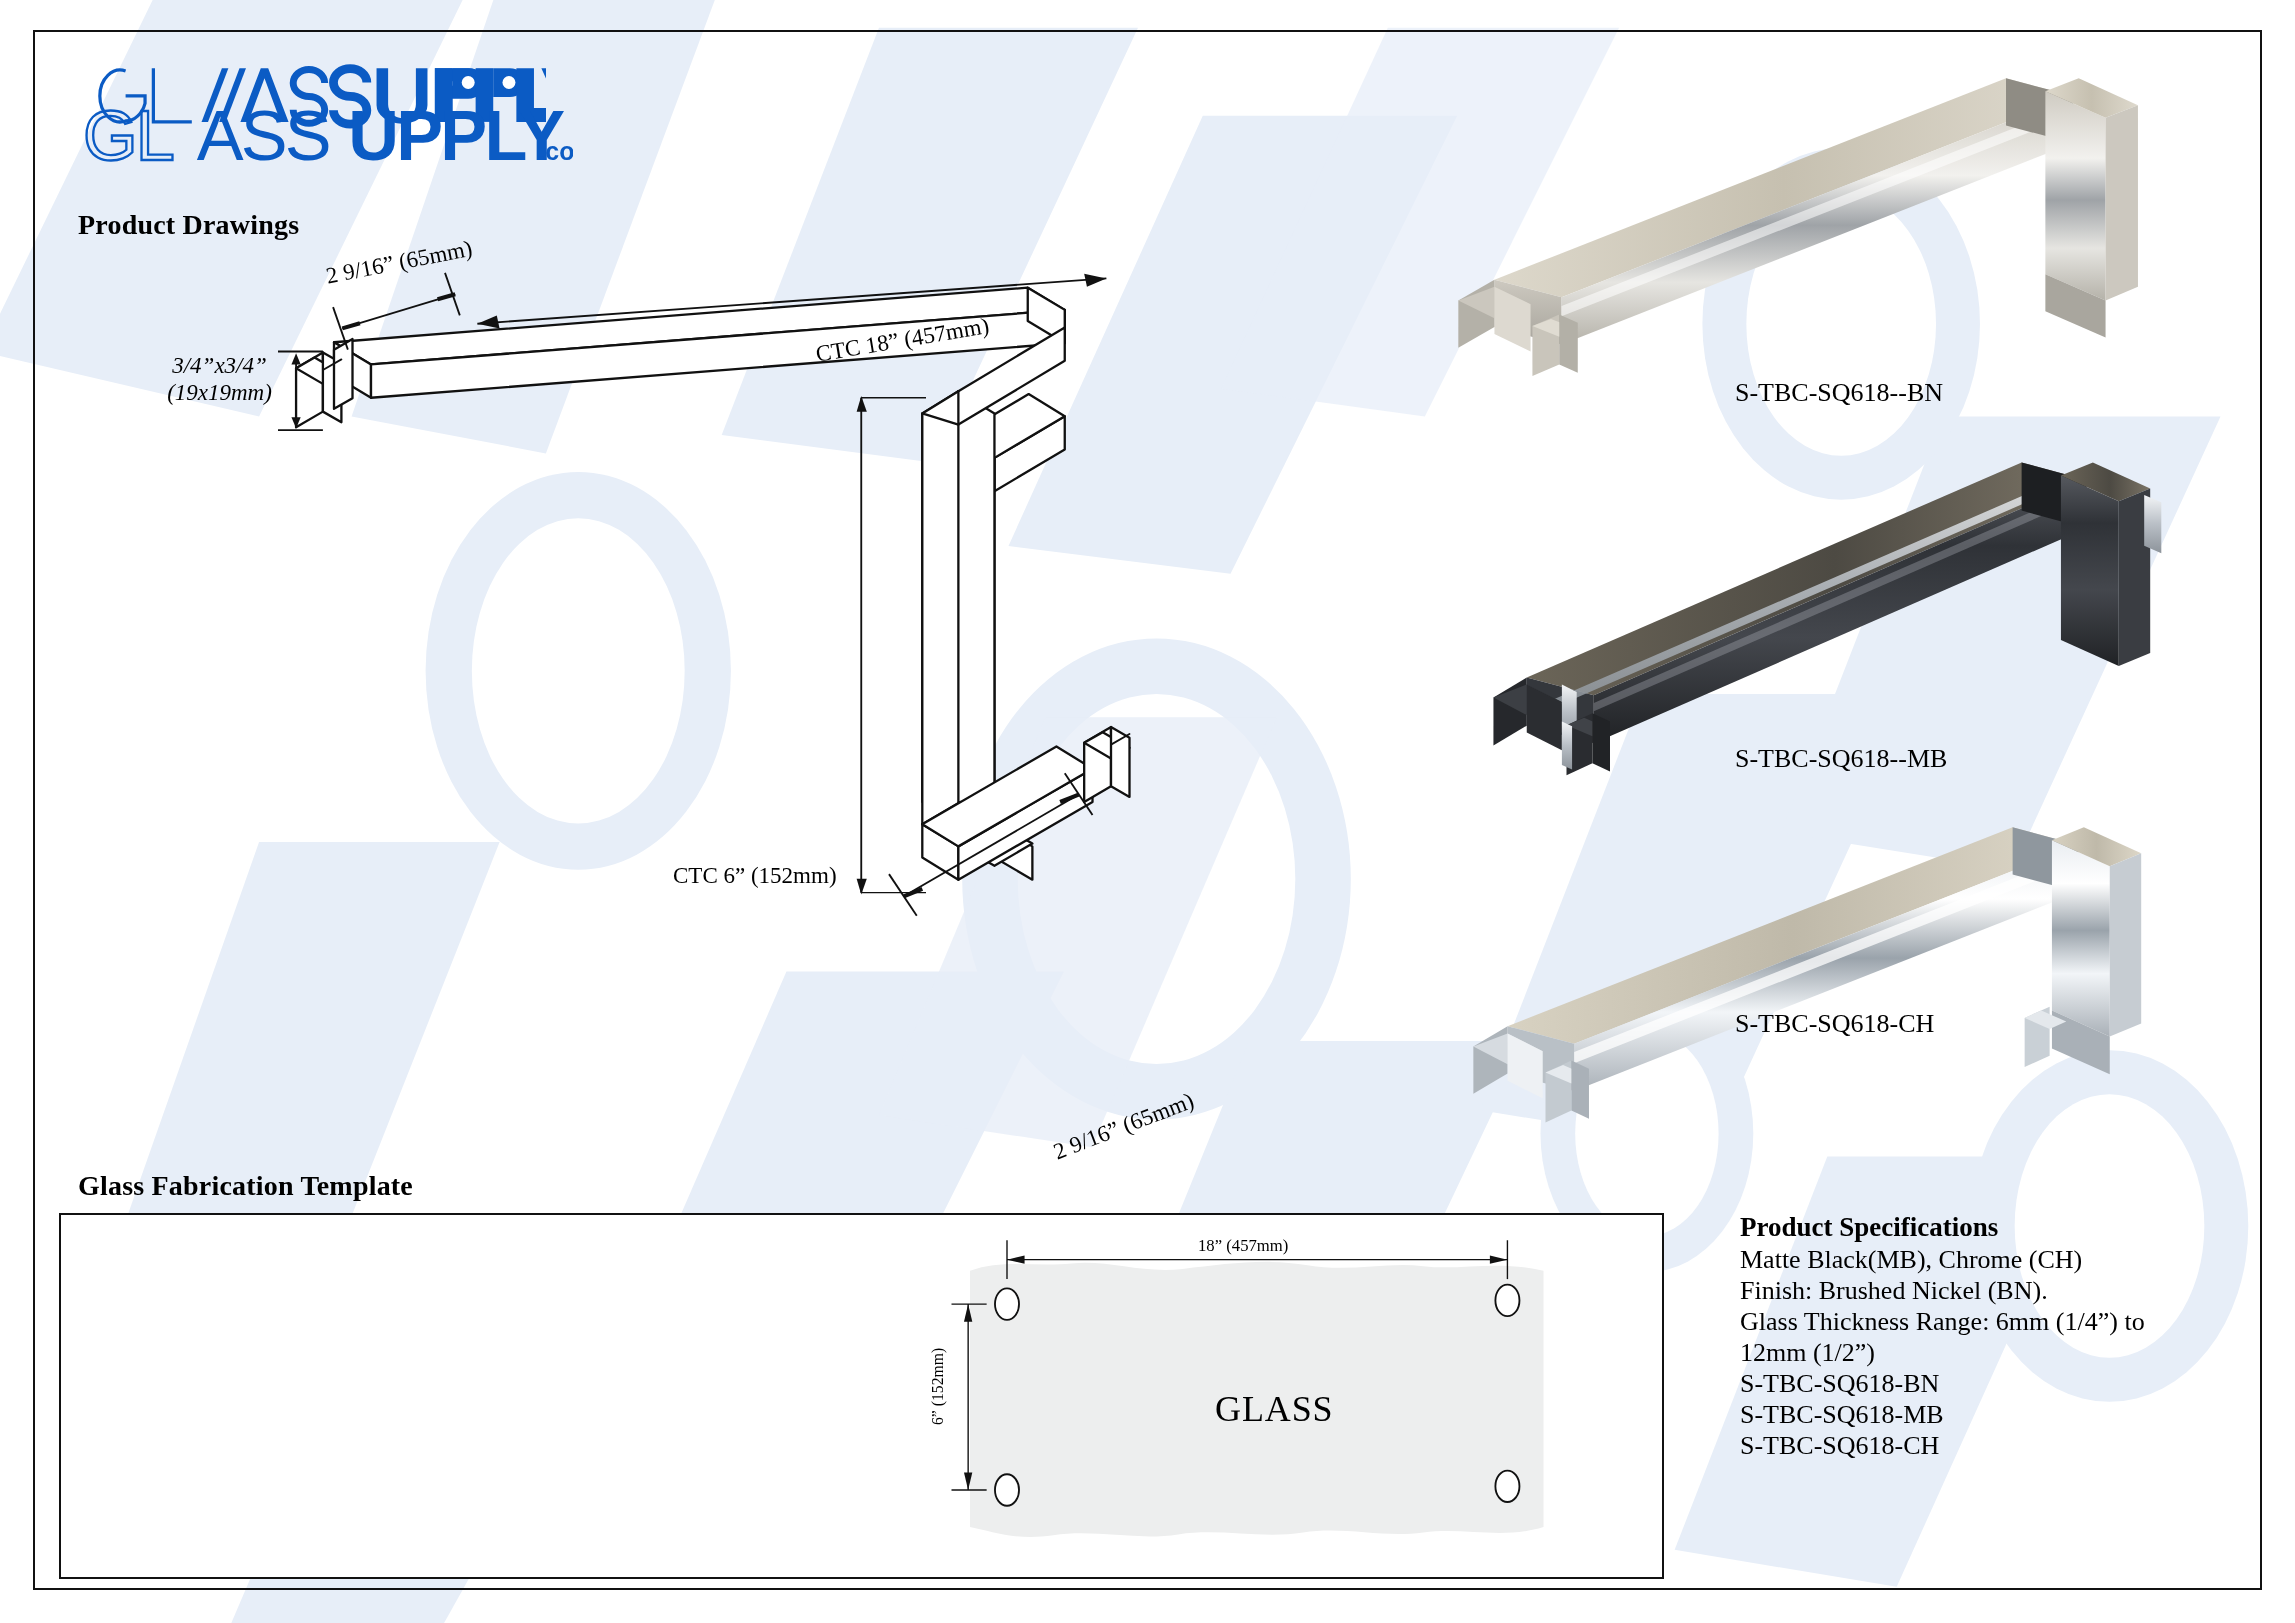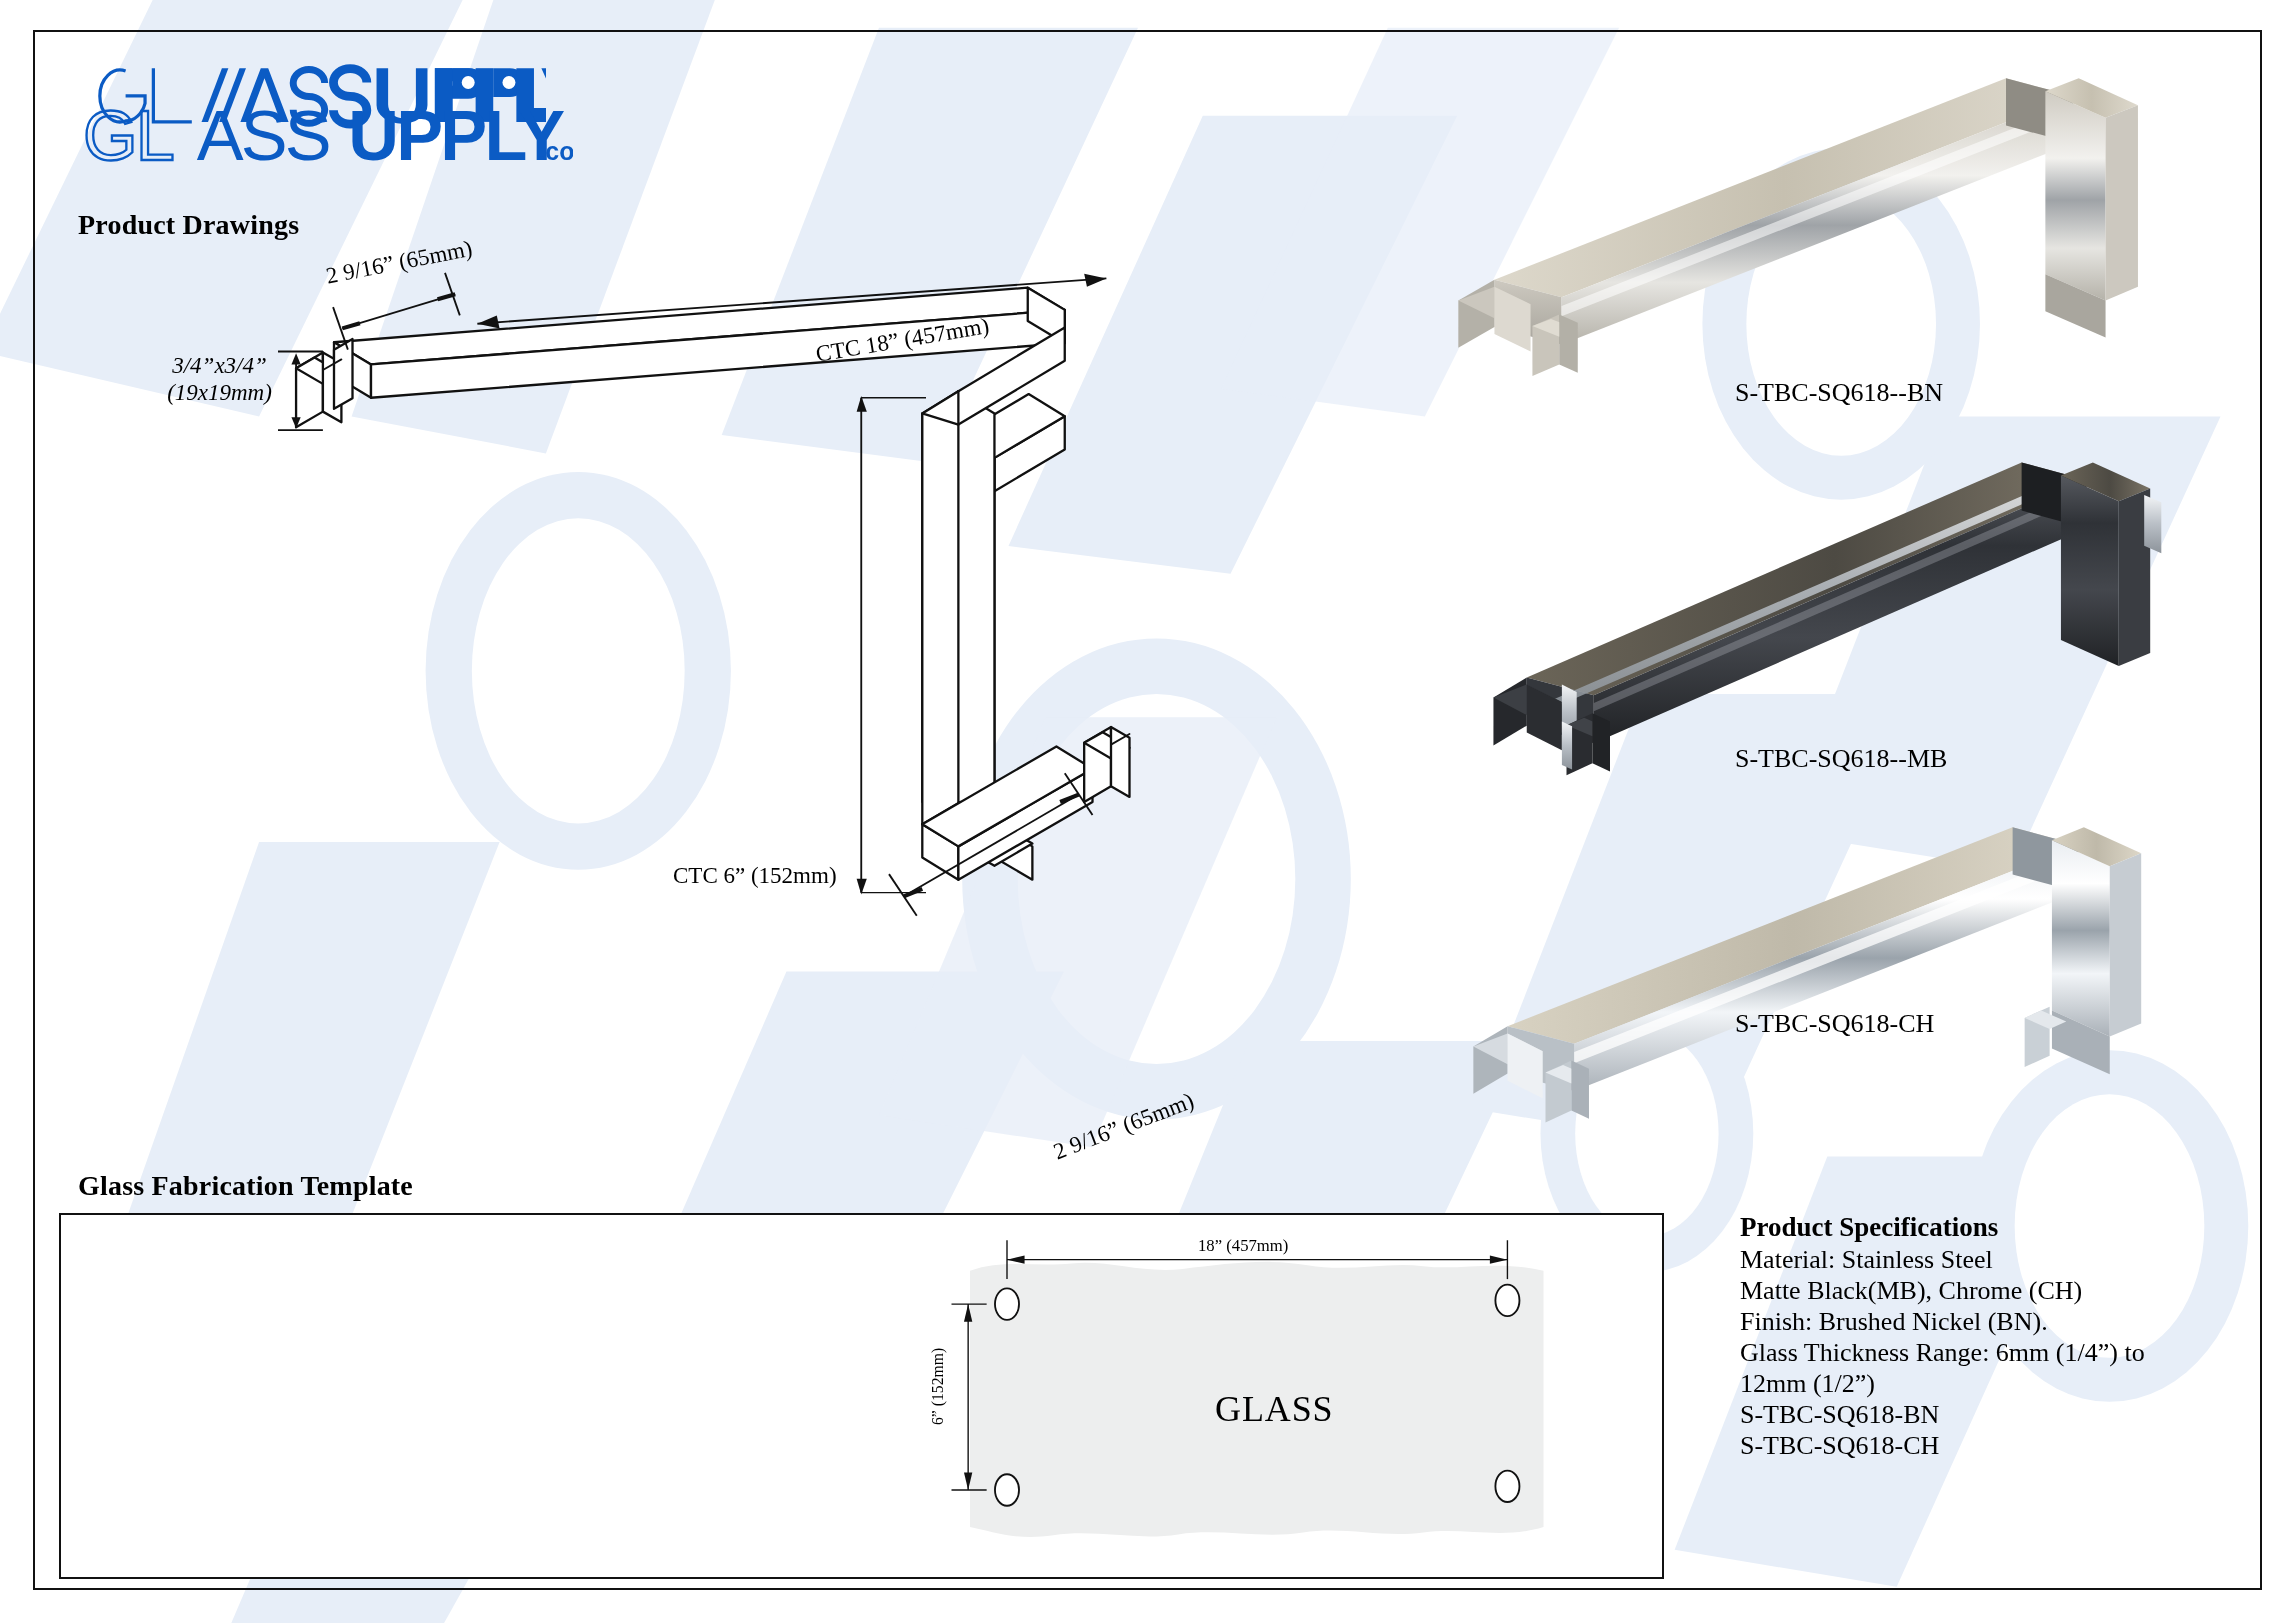--- a/index.html
+++ b/index.html
@@ -433,21 +433,21 @@
     <polygon points="56,560 47,522 65,522" fill="#111"></polygon>
   </svg>
 </div>
 
 <div class="tdim" id="tdim-width">18” (457mm)</div>
 <div class="tdim" id="tdim-height">6” (152mm)</div>
 <div id="glass-word">GLASS</div>
 
 <div id="specs">
   <div class="spec-title">Product Specifications</div>
-  <div class="spec-line">Material: Stainless Steel</div>
   <div class="spec-line">Matte Black(MB), Chrome (CH)</div>
   <div class="spec-line">Finish: Brushed Nickel (BN).</div>
   <div class="spec-line">Glass Thickness Range: 6mm (1/4”) to</div>
   <div class="spec-line">12mm (1/2”)</div>
   <div class="spec-line">S-TBC-SQ618-BN</div>
+  <div class="spec-line">S-TBC-SQ618-MB</div>
   <div class="spec-line">S-TBC-SQ618-CH</div>
 </div>
 
 
 </body></html>

